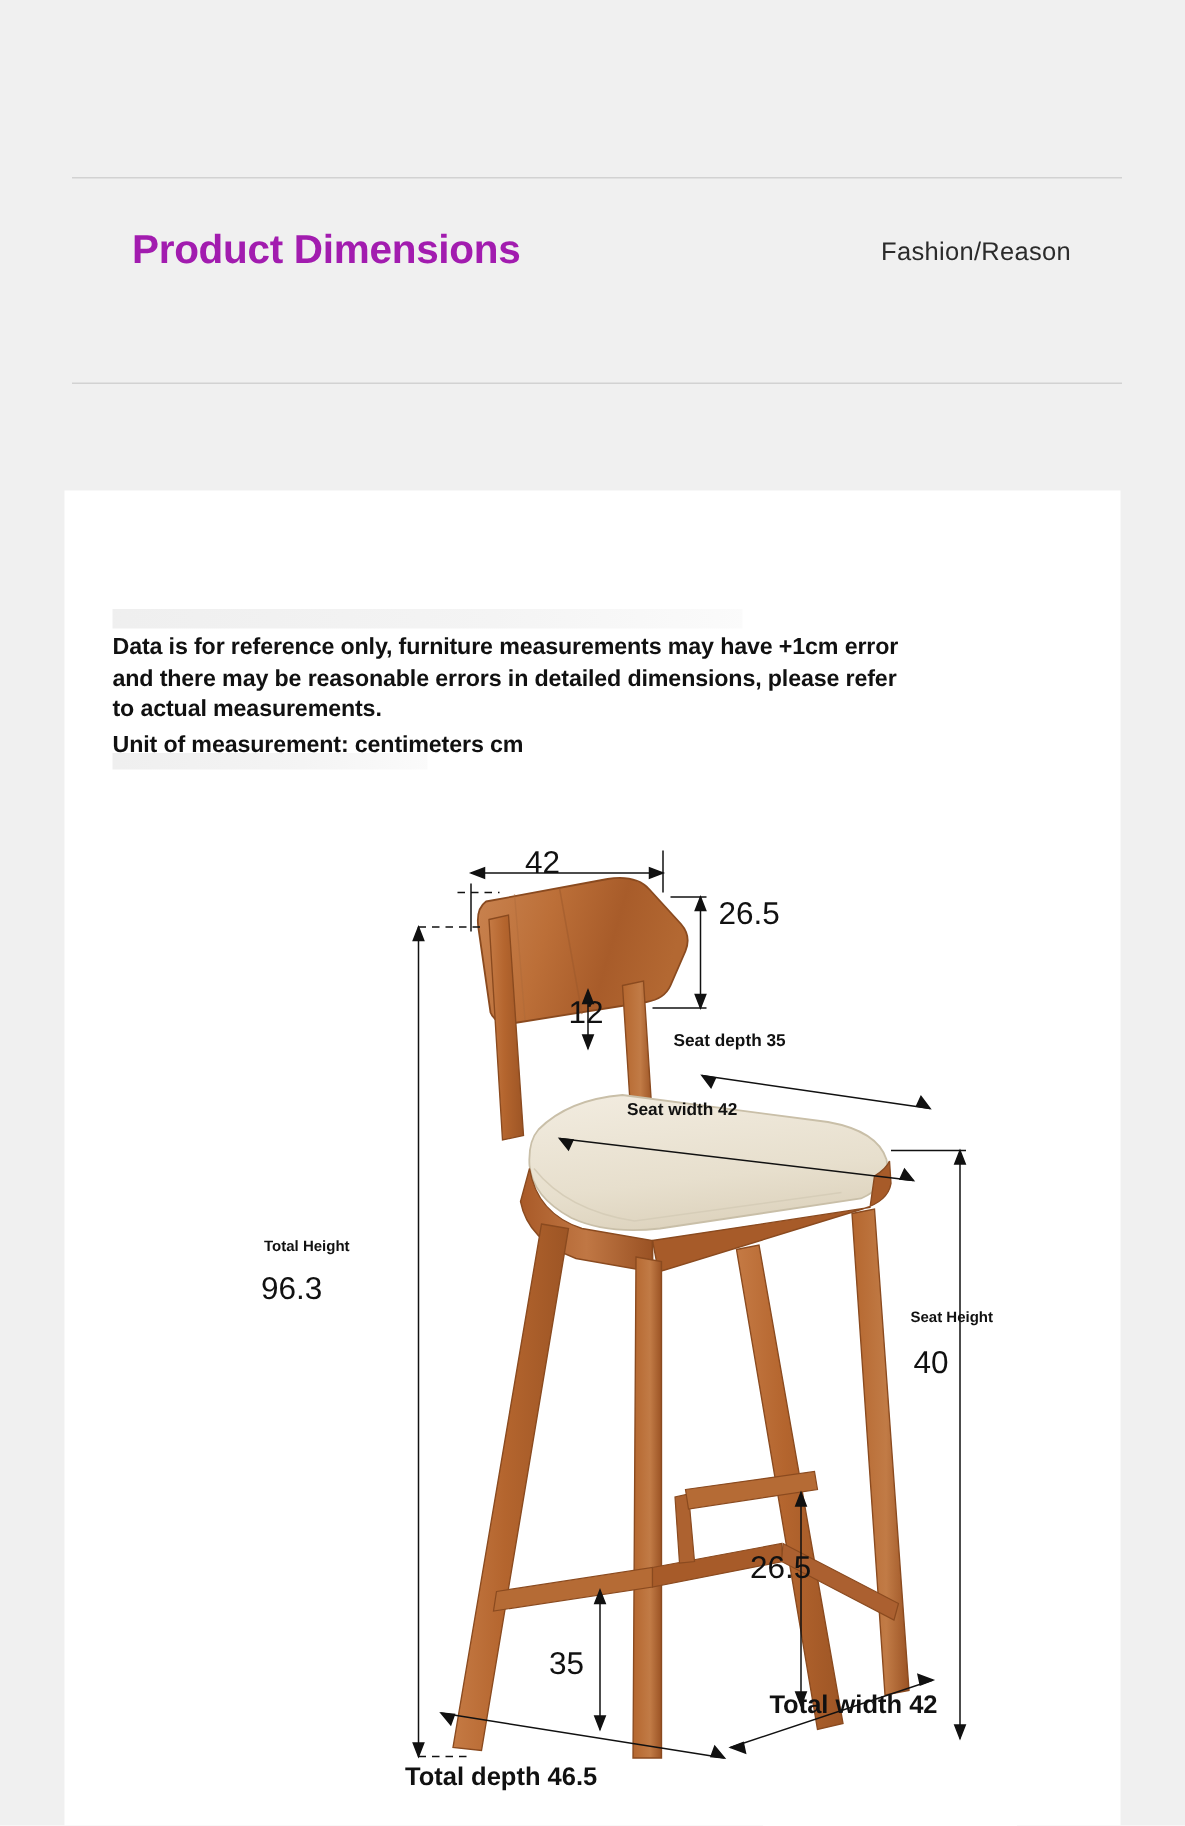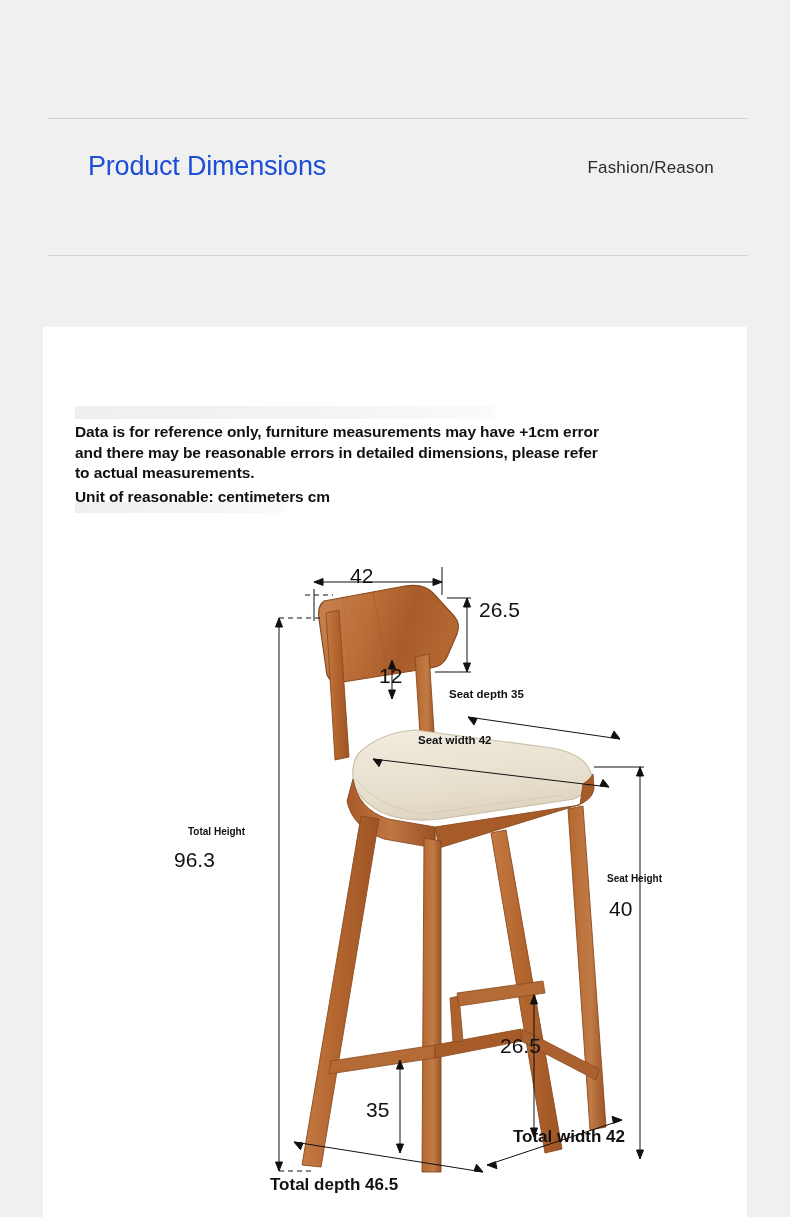--- a/index.html
+++ b/index.html
@@ -29,22 +29,22 @@
   }
   .header-inner {
     position: relative;
     height: 136px;
   }
   .header-title {
     position: absolute;
     left: 40px;
     top: 30px;
     font-size: 27px;
-    font-weight: normal;
-    color: #1d4ed8;
+    font-weight: bold;
+    color: #a21caf;
     line-height: 1.32;
     letter-spacing: -0.2px;
     width: 300px;
   }
   .header-sub {
     position: absolute;
     right: 34px;
     top: 39px;
     font-size: 17px;
     color: #2b2b2b;
@@ -128,21 +128,21 @@
   </div>
   <div class="header-rule-bottom"></div>
 
   <div class="card">
 
     <div class="ghost-line"></div>
     <div class="ghost-line g2"></div>
 
     <div class="disclaimer">
       <span>Data is for reference only, furniture measurements may have +1cm error and there may be reasonable errors in detailed dimensions, please refer to actual measurements.</span>
-      <span class="unit">Unit of reasonable: centimeters cm</span>
+      <span class="unit">Unit of measurement: centimeters cm</span>
     </div>
 
     <div class="drawing">
 
       <svg width="704" height="890" viewBox="0 0 704 890">
         <defs>
           <linearGradient id="woodA" x1="0" y1="0" x2="1" y2="0">
             <stop offset="0%" stop-color="#c57a44"></stop>
             <stop offset="45%" stop-color="#b4652e"></stop>
             <stop offset="100%" stop-color="#9d5525"></stop>
@@ -273,21 +273,21 @@
         </g>
       </svg>
 
       <div class="dim-label big" style="left:307px; top:237px;">42</div>
       <div class="dim-label big" style="left:436px; top:271px;">26.5</div>
       <div class="dim-label big" style="left:336px; top:337px;">12</div>
 
       <div class="dim-label small-bold" style="left:406px; top:361px;">Seat depth 35</div>
       <div class="dim-label small-bold" style="left:375px; top:407px;">Seat width 42</div>
 
-      <div class="dim-label tiny-bold center" style="left:145px; top:499px; width:46px;">Total Height</div>
+      <div class="dim-label tiny-bold center" style="left:133px; top:499px; width:46px;">Total Height</div>
       <div class="dim-label big" style="left:131px; top:521px;">96.3</div>
 
       <div class="dim-label tiny-bold center" style="left:564px; top:546px; width:40px;">Seat Height</div>
       <div class="dim-label big" style="left:566px; top:570px;">40</div>
 
       <div class="dim-label big" style="left:323px; top:751px;margin-top:20px;">35</div>
       <div class="dim-label big" style="left:457px; top:707px;">26.5</div>
 
       <div class="dim-label bold18 center" style="left:466px; top:800px; width:120px;">Total width 42</div>
       <div class="dim-label bold18" style="left:227px; top:848px;">Total depth 46.5</div>

